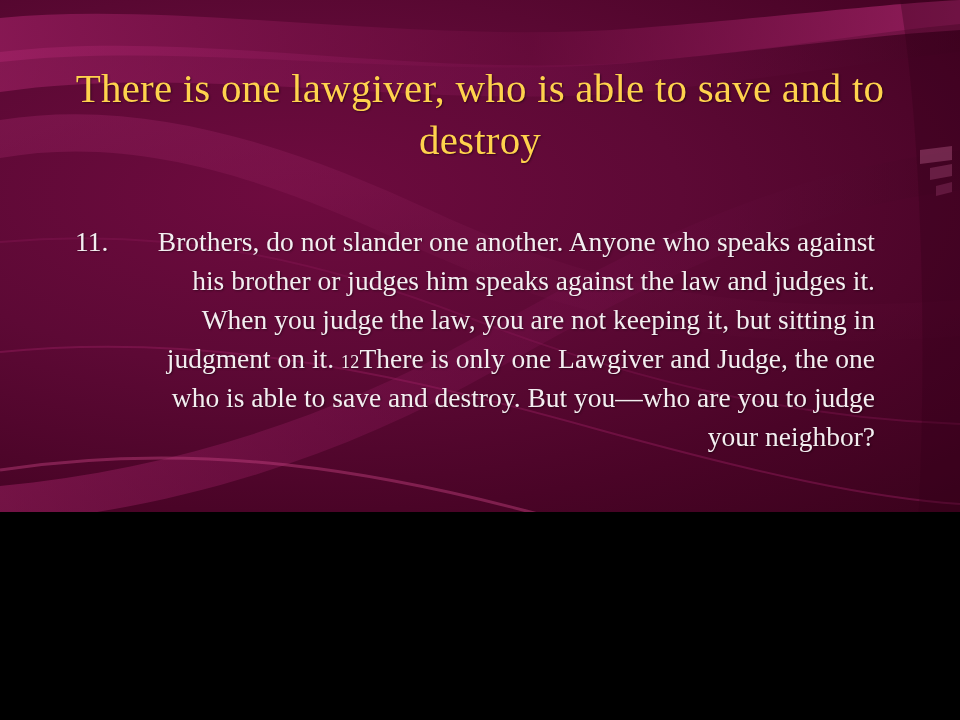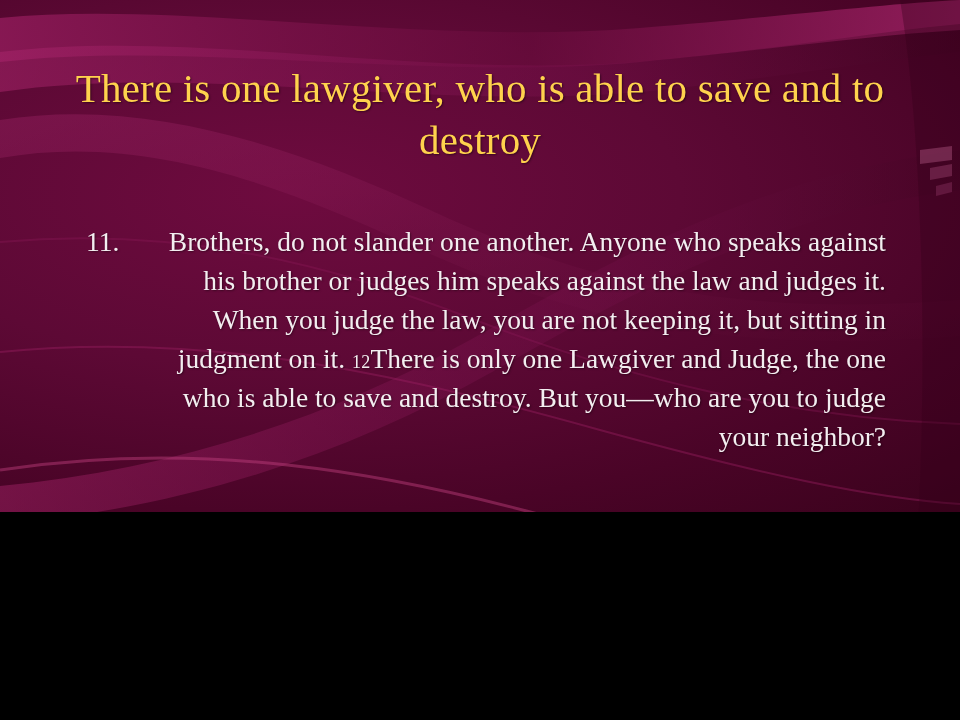--- a/index.html
+++ b/index.html
@@ -30,21 +30,21 @@
     text-align: center;
     color: #ffd24d;
     font-size: 41px;
     line-height: 1.28;
     letter-spacing: 0.2px;
     text-shadow: 1px 1px 2px rgba(0,0,0,0.45);
   }
 
   .body-block {
     position: absolute;
-    left: 86px;
+    left: 75px;
     top: 222px;
     width: 800px;
     color: #f3eef0;
     font-size: 27.5px;
     line-height: 1.42;
     text-shadow: 1px 1px 2px rgba(0,0,0,0.4);
   }
   .bullet-row {
     display: flex;
     align-items: flex-start;

